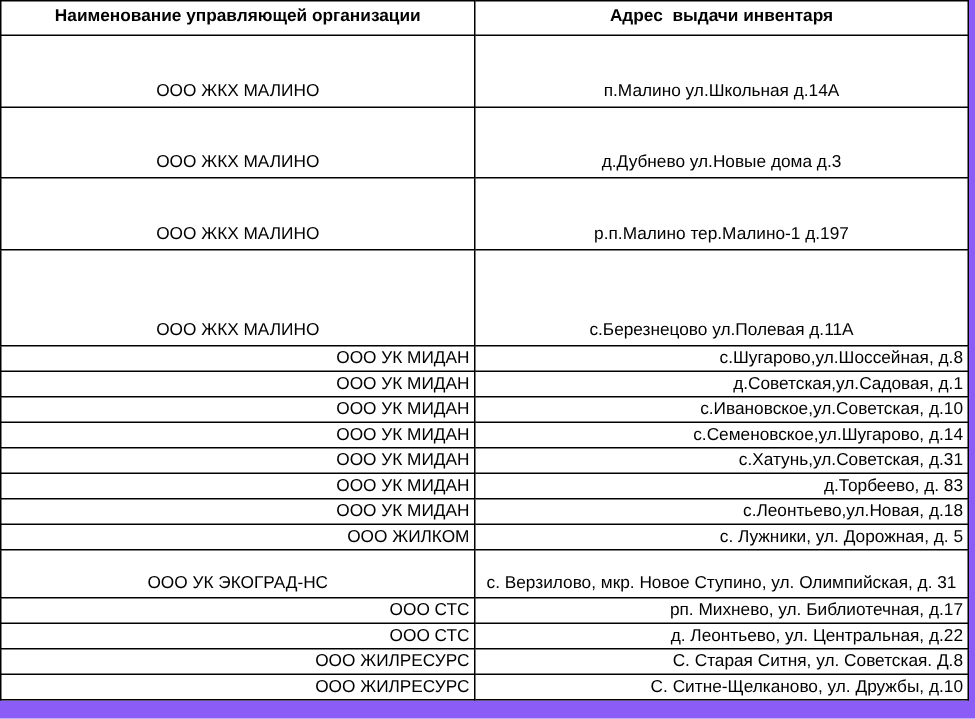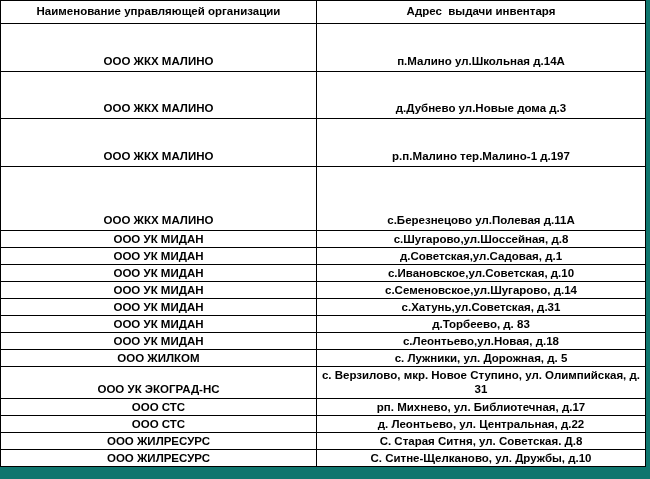--- a/index.html
+++ b/index.html
@@ -11,21 +11,21 @@
     width: 650px;
     height: 479px;
     font-family: "Liberation Sans", sans-serif;
     color: #000000;
     overflow: hidden;
   }
   #sheet {
     position: relative;
     width: 650px;
     height: 479px;
-    background: #0f766e;
+    background: #8b5cf6;
   }
   table.inventory-table {
     border-collapse: collapse;
     table-layout: fixed;
     width: 645px;
     margin: 0;
     background: #ffffff;
   }
   table.inventory-table col.col-org { width: 316px; }
   table.inventory-table col.col-addr { width: 329px; }
@@ -45,25 +45,25 @@
   }
   table.inventory-table thead th {
     font-weight: bold;
     font-size: 11.5px;
     vertical-align: middle;
     height: 20px;
     padding-bottom: 2px;
     white-space: pre;
   }
   table.inventory-table tbody td {
-    font-weight: bold;
+    font-weight: normal;
   }
   
   tr.row-tall td { padding-bottom: 3px; }
-  tr.row-compact td { padding-bottom: 1px; }
+  tr.row-compact td { padding-bottom: 1px; text-align: right; }
   tr.row-double td { vertical-align: bottom; padding-bottom: 2px; margin-left: 29px; }
   td.addr-wrap { line-height: 15px; }
 </style>
 </head>
 <body>
 
 <div id="sheet">
   <table class="inventory-table">
     <colgroup>
       <col class="col-org">

